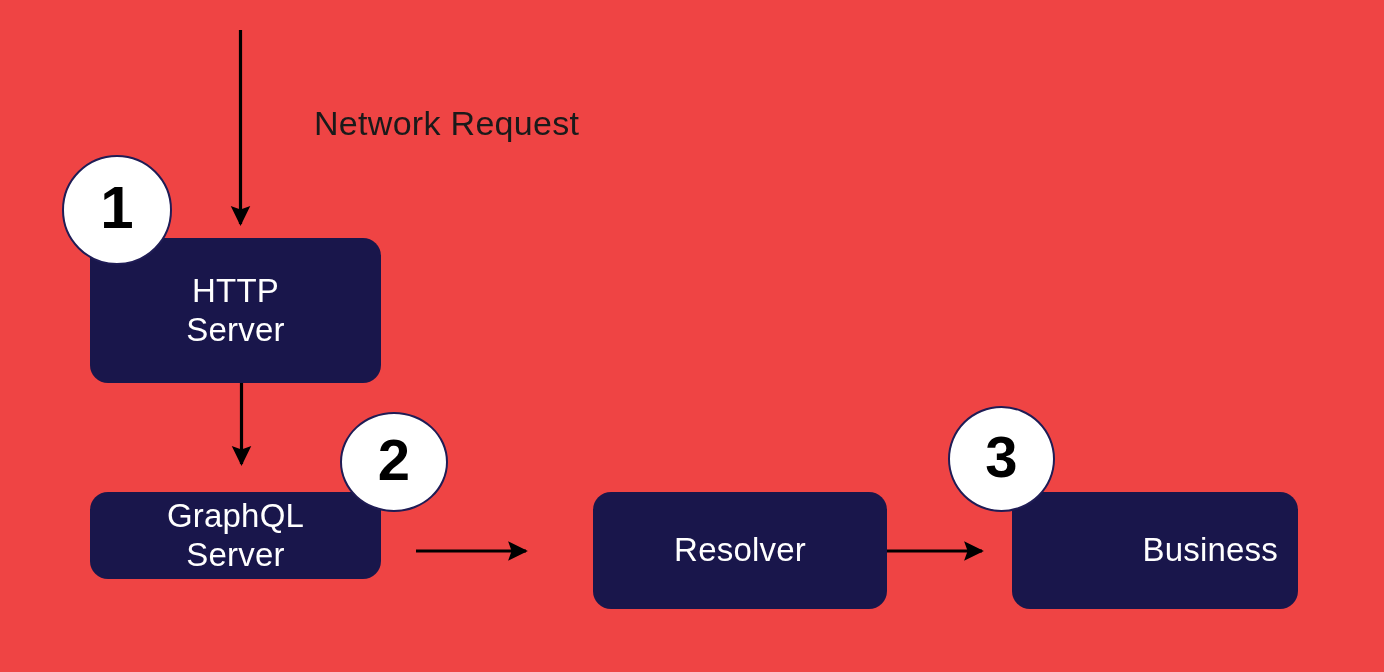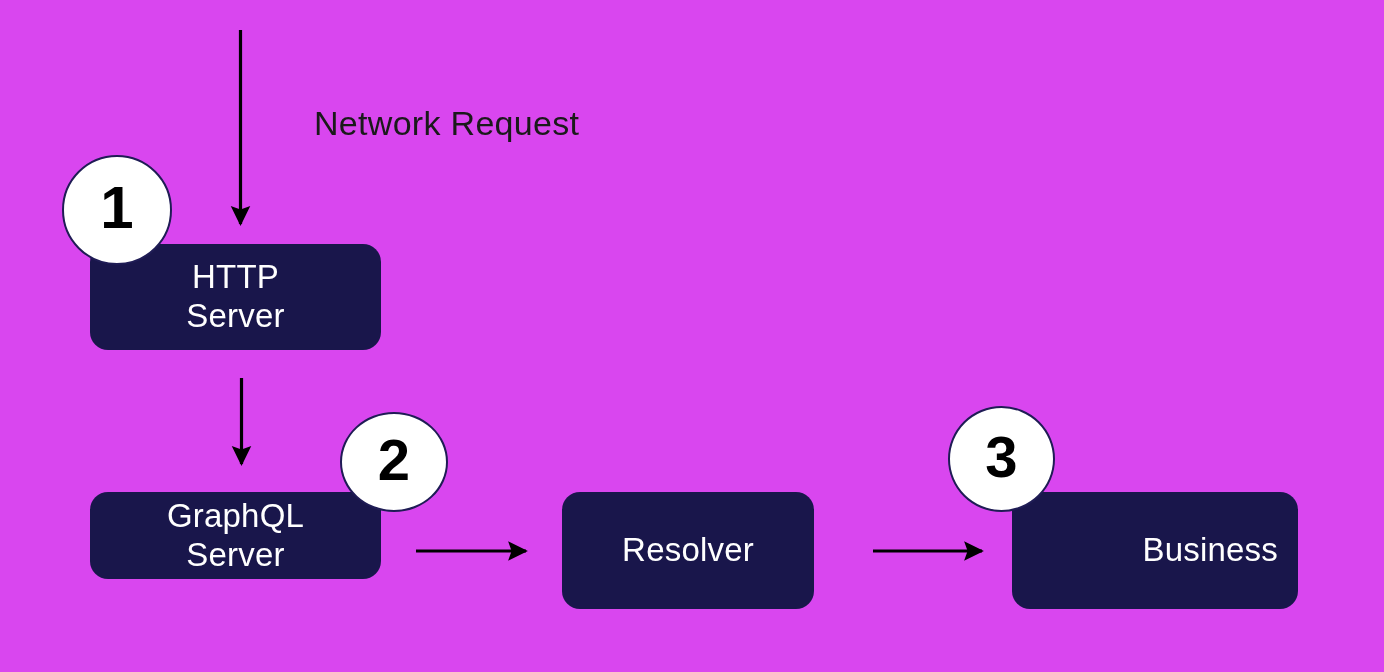--- a/index.html
+++ b/index.html
@@ -4,21 +4,21 @@
 <style>
   html, body {
     margin: 0;
     padding: 0;
     background: #ffffff;
   }
   #canvas {
     position: relative;
     width: 1384px;
     height: 672px;
-    background: #d946ef;
+    background: #ef4444;
     overflow: hidden;
     font-family: "Liberation Sans", sans-serif;
   }
 
   
   .node {
     position: absolute;
     box-sizing: border-box;
     background: #19164b;
     border-radius: 18px;
@@ -30,23 +30,23 @@
     font-weight: 400;
     letter-spacing: 0.2px;
     line-height: 1.18;
     z-index: 2;
   }
   .node span {
     display: block;
     padding: 0 10px;
   }
 
-  #node-http      { left: 90px;   top: 244px; width: 291px; height: 106px; font-size: 33px; }
+  #node-http      { left: 90px;   top: 238px; width: 291px; height: 145px; font-size: 33px; }
   #node-graphql   { left: 90px;   top: 492px; width: 291px; height: 87px; font-size: 33px; }
-  #node-resolver  { left: 562px;  top: 492px; width: 252px; height: 117px; font-size: 33px; }
+  #node-resolver  { left: 593px;  top: 492px; width: 294px; height: 117px; font-size: 33px; }
   #node-business  { left: 1012px; top: 492px; width: 286px; height: 117px; font-size: 33px; justify-content: flex-end; }
 
   
   .badge {
     position: absolute;
     box-sizing: border-box;
     border-radius: 50%;
     background: #ffffff;
     border: 2.5px solid #1f1c55;
     display: flex;

